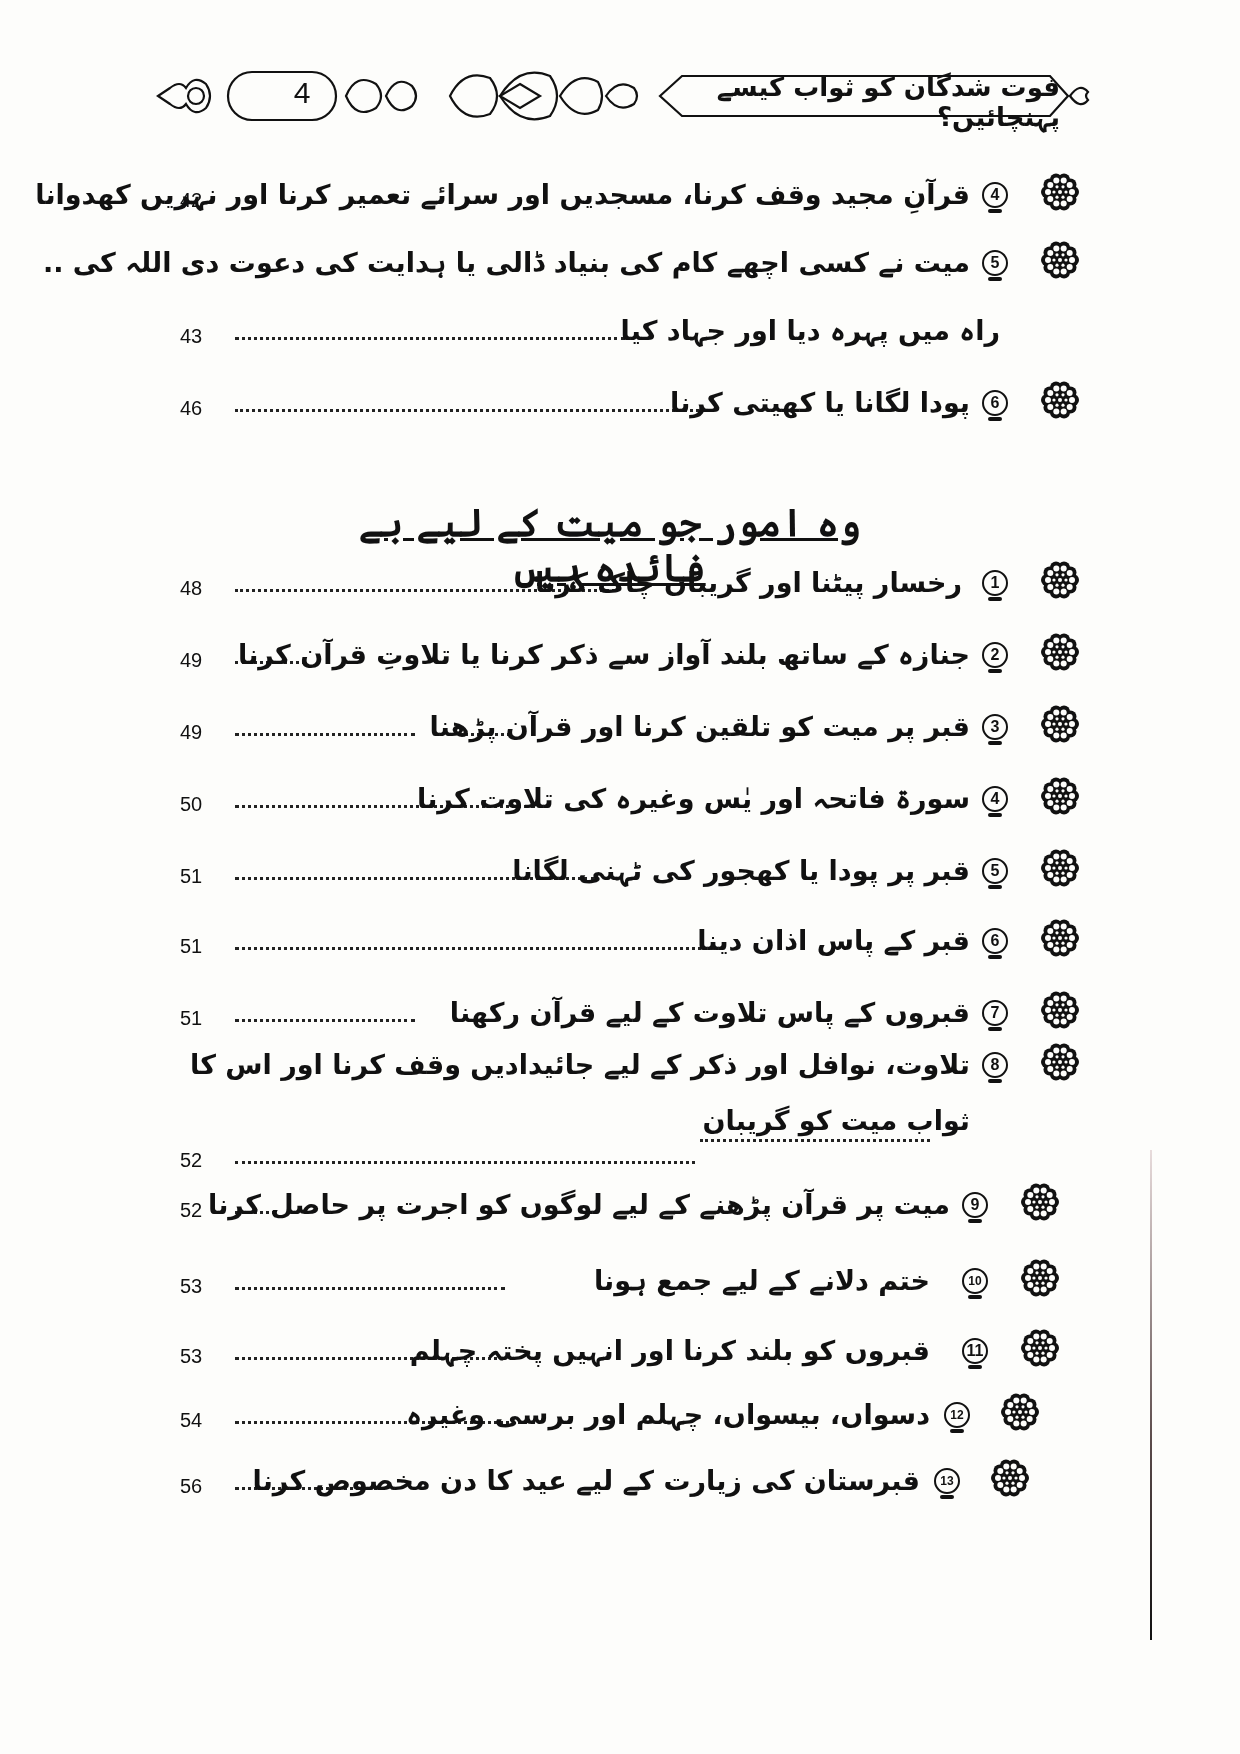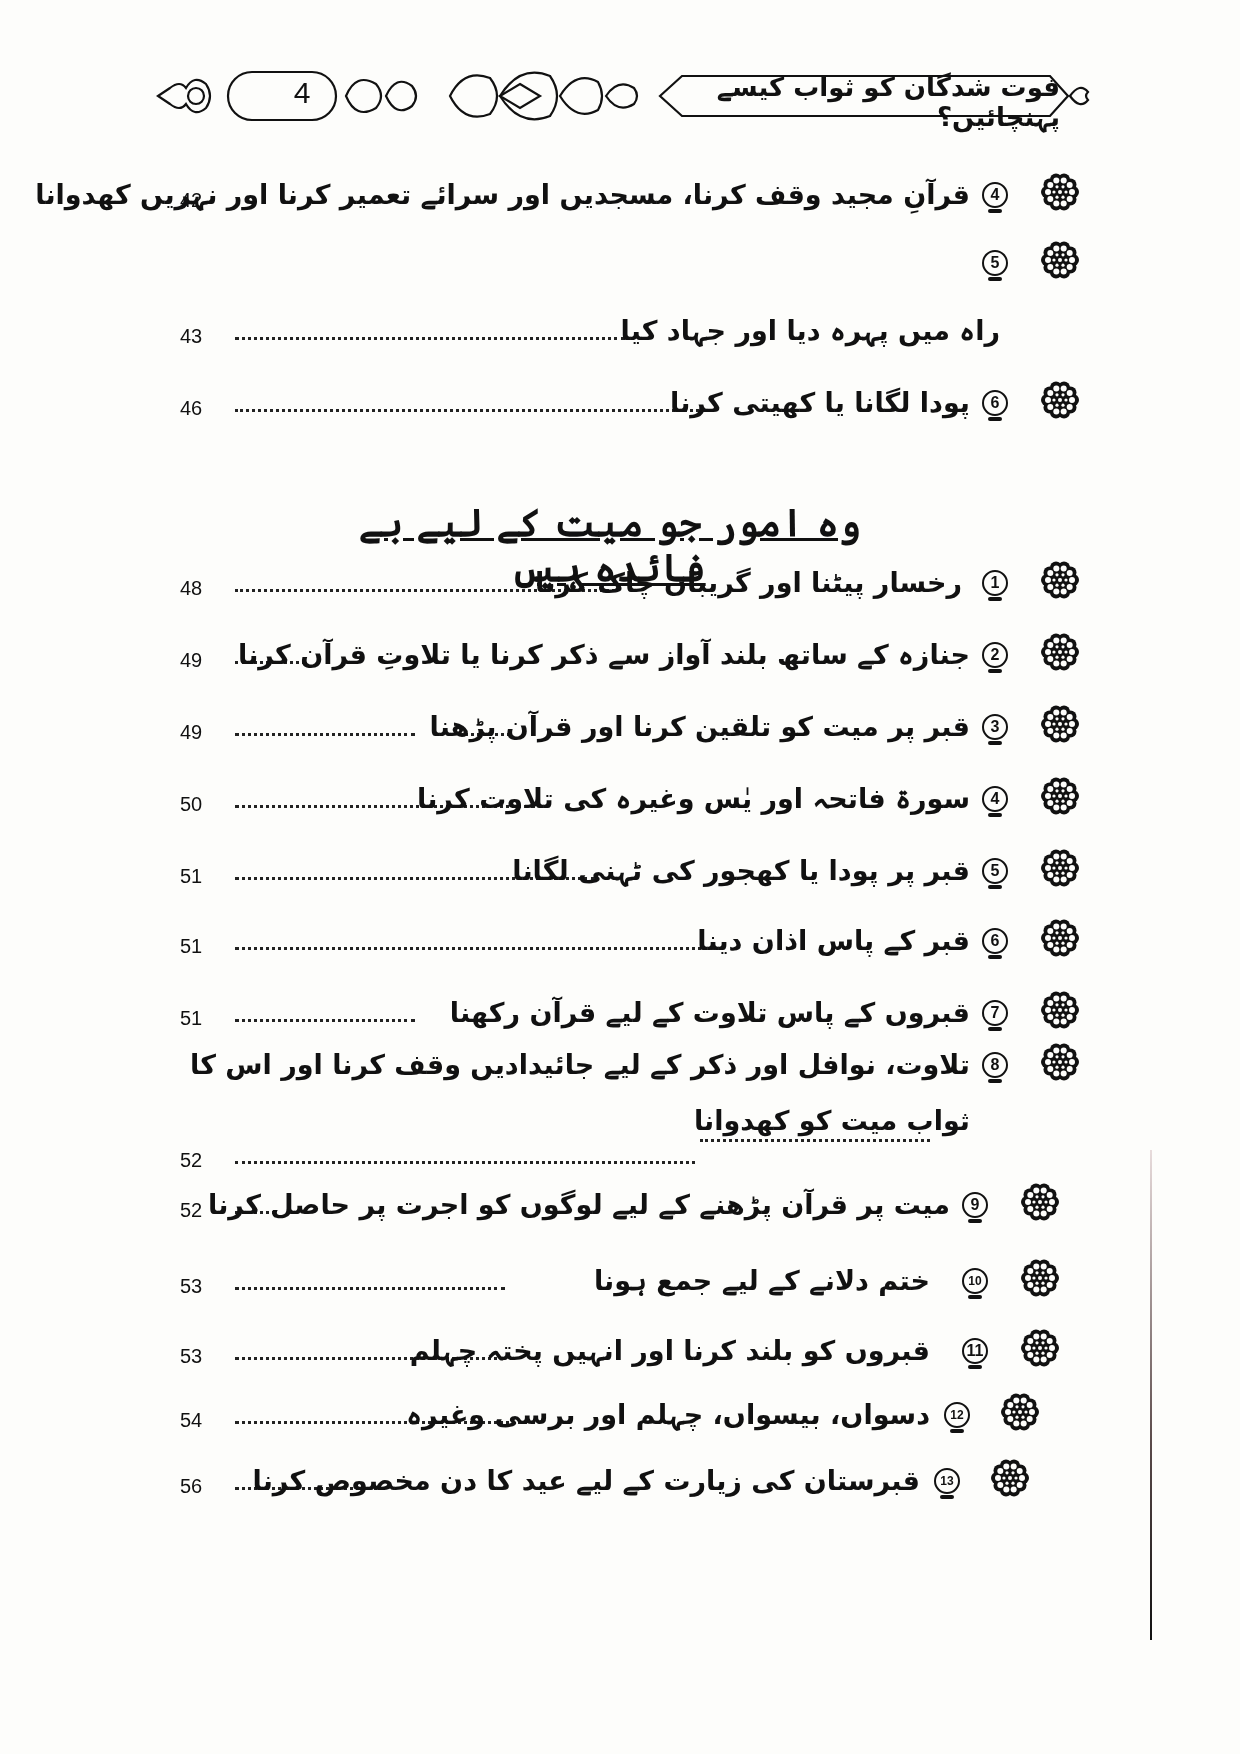--- a/index.html
+++ b/index.html
@@ -125,20 +125,21 @@
             <circle cx="17.0" cy="25.2" r="1.6"></circle>
             <circle cx="14.0" cy="20.0" r="1.6"></circle>
             <circle cx="17.0" cy="14.8" r="1.6"></circle>
             <circle cx="23.0" cy="14.8" r="1.6"></circle>
             <circle cx="20" cy="20" r="2"></circle>
           </g>
         </svg></span>
   </div>
 
   <div class="row" style="top:228px;">
+    <span class="label" style="right:110px;">میت نے کسی اچھے کام کی بنیاد ڈالی یا ہدایت کی دعوت دی اللہ کی ..</span>
     <span class="num-circle" style="right:72px;">5</span>
     <span class="bullet"><svg width="40" height="40" viewBox="0 0 40 40">
           <g fill="#111">
             <circle cx="33.0" cy="20.0" r="6"></circle>
             <circle cx="30.5" cy="27.6" r="6"></circle>
             <circle cx="24.0" cy="32.4" r="6"></circle>
             <circle cx="16.0" cy="32.4" r="6"></circle>
             <circle cx="9.5" cy="27.6" r="6"></circle>
             <circle cx="7.0" cy="20.0" r="6"></circle>
             <circle cx="9.5" cy="12.4" r="6"></circle>
@@ -538,21 +539,21 @@
             <circle cx="17.0" cy="25.2" r="1.6"></circle>
             <circle cx="14.0" cy="20.0" r="1.6"></circle>
             <circle cx="17.0" cy="14.8" r="1.6"></circle>
             <circle cx="23.0" cy="14.8" r="1.6"></circle>
             <circle cx="20" cy="20" r="2"></circle>
           </g>
         </svg></span>
   </div>
   <div class="row" style="top:1086px;">
     <span class="leader" style="left:520px; width:230px; bottom:0;"></span>
-    <span class="label" style="right:110px;">ثواب میت کو کھدوانا</span>
+    <span class="label" style="right:110px;">ثواب میت کو گریبان</span>
   </div>
   <div class="row" style="top:1120px;">
     <span class="page-ref">52</span>
     <span class="leader" style="left:55px; width:460px;"></span>
   </div>
 
   <div class="row" style="top:1170px;">
     <span class="page-ref">52</span>
     <span class="leader" style="left:55px; width:40px;"></span>
     <span class="label" style="right:130px;">میت پر قرآن پڑھنے کے لیے لوگوں کو اجرت پر حاصل کرنا</span>

